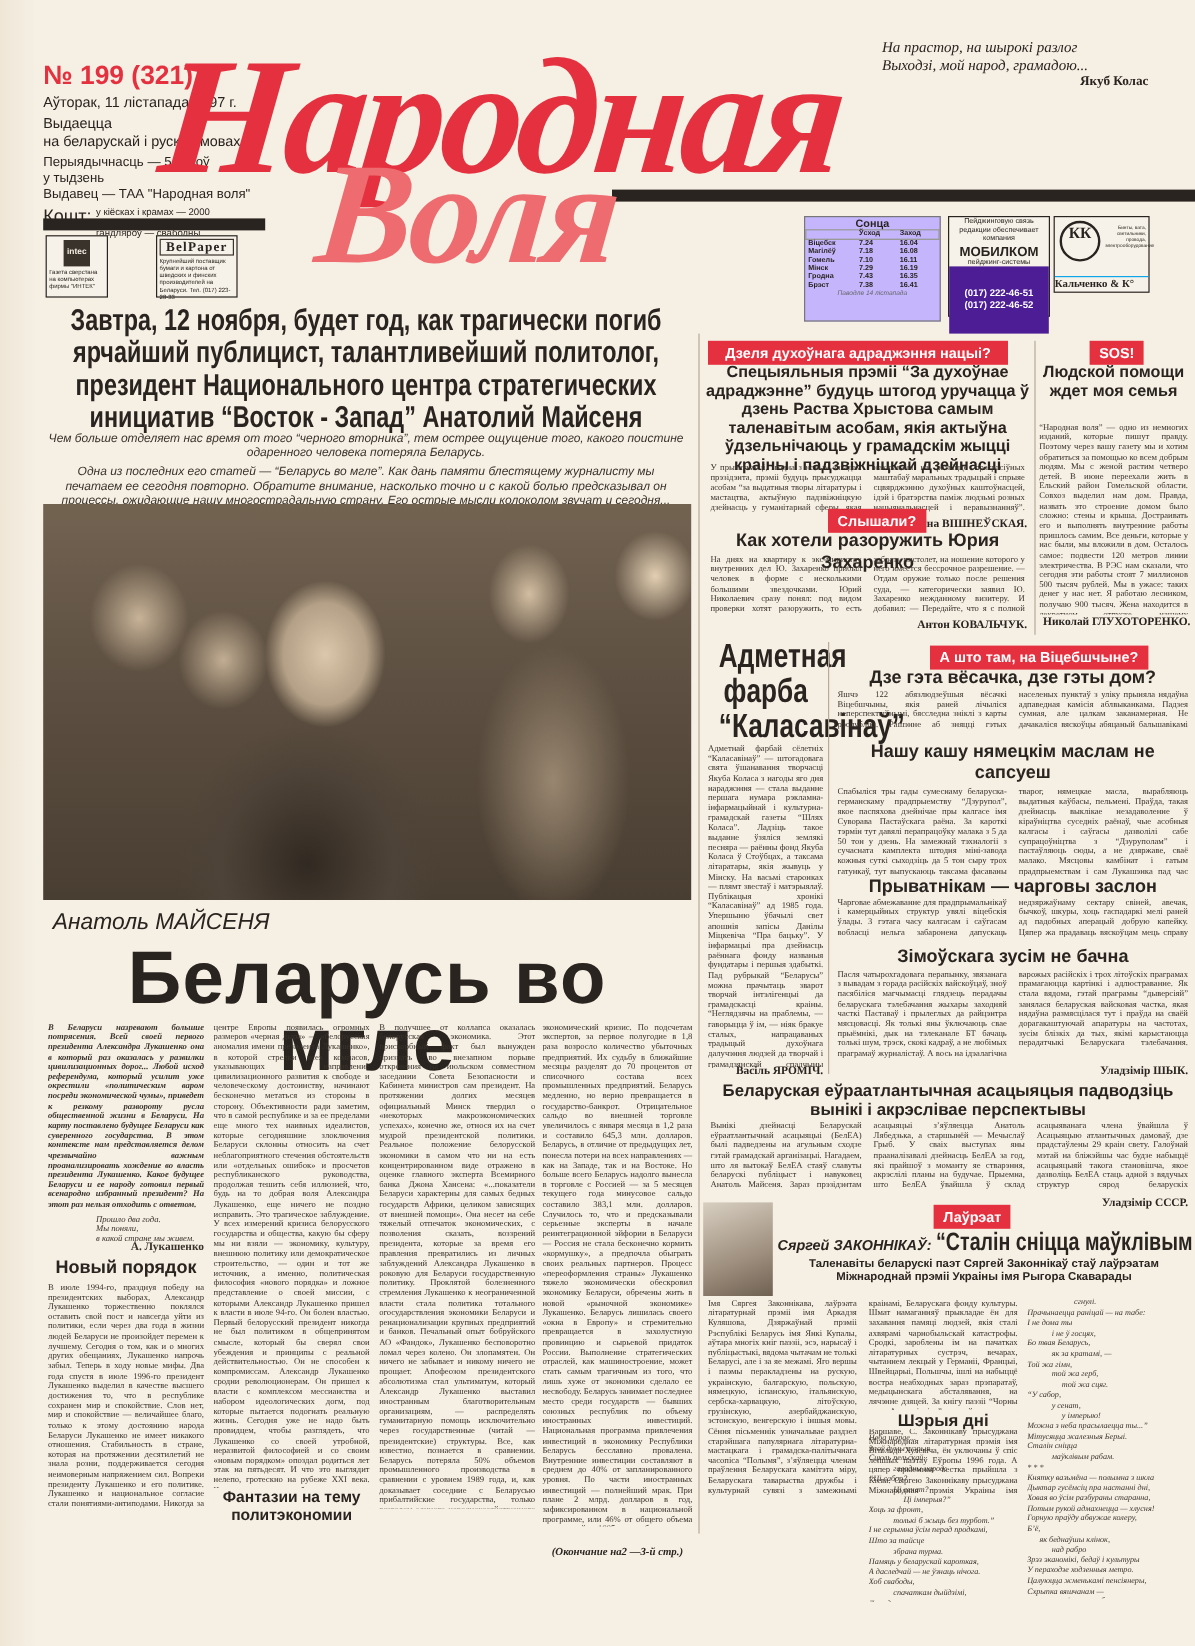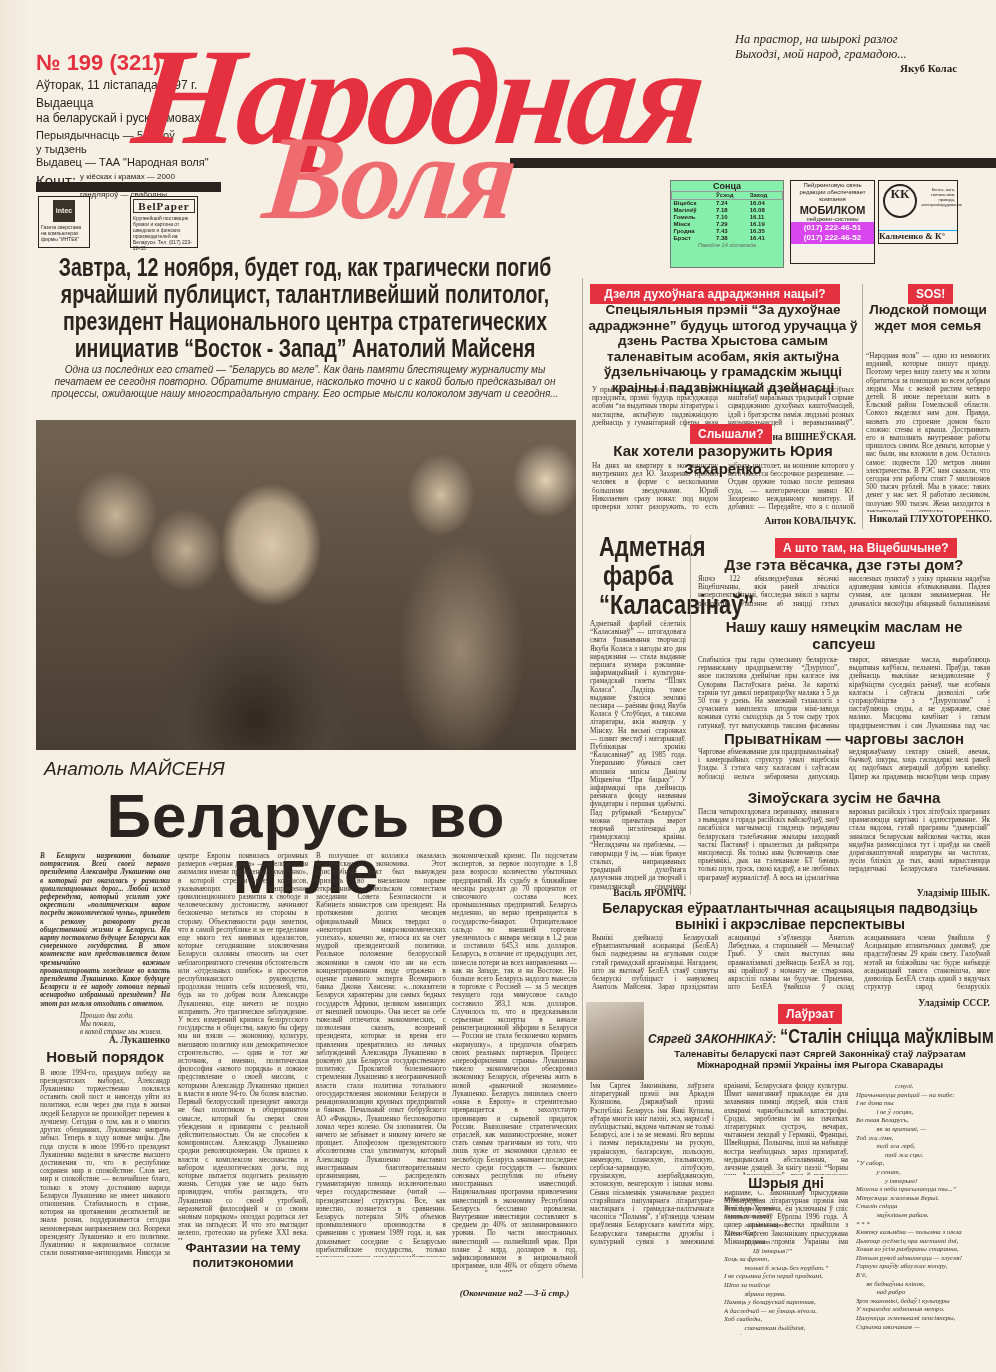--- a/index.html
+++ b/index.html
@@ -29,21 +29,21 @@
 
   
   #logo-top { left: 135px; top: 28px; font-size: 138px; font-style: italic; font-weight: bold;
     font-family: "Liberation Serif", serif; color: #e5313f; letter-spacing: -4px; line-height: 1; white-space: nowrap; transform: skewX(-6deg); }
   #logo-bottom { left: 265px; top: 118px; font-size: 120px; font-style: italic; font-weight: bold;
     font-family: "Liberation Serif", serif; color: #ee6b6f; letter-spacing: -3px; line-height: 1; white-space: nowrap; transform: skewX(-6deg); }
   #epigraph { left: 735px; top: 32px; font-size: 12.5px; font-style: italic; line-height: 15px; }
   #epigraph-author { left: 900px; top: 62px; font-size: 11px; font-weight: bold; }
 
   
-  #sun-box { left: 670px; top: 180px; width: 115px; width: 114px; height: 88px; border: 1px solid #777; background: #86efac; font-family: "Liberation Sans", sans-serif; }
+  #sun-box { left: 670px; top: 180px; width: 115px; width: 114px; height: 88px; border: 1px solid #777; background: #c4b5fd; font-family: "Liberation Sans", sans-serif; }
   #sun-box table { border-collapse: collapse; width: 100%; font-size: 6px; }
   #sun-box td, #sun-box th { padding: 0 2px; line-height: 7px; text-align: left; }
 
   .kicker { background: #e5313f; color: #fff; font-family: "Liberation Sans", sans-serif; font-weight: bold; font-size: 12px; padding: 3px 8px; white-space: nowrap; }
 
   .col-text {
     font-size: 7.2px; line-height: 8.2px; text-align: justify; color: #3a332c;
     column-gap: 10px;
   }
   .headline-cond { font-family: "Liberation Sans", sans-serif; font-weight: bold; color: #2a2420; text-align: center; transform: scaleX(0.78); transform-origin: center top; }
@@ -144,36 +144,37 @@
         </tr>
     </tbody>
   </table>
   <div style="text-align:center;font-size:5.5px;font-style:italic;color:#666;">Паводле 14 лістапада</div>
 </div>
 
 <div class="abs ad-box sans" style="left:790px;top:180px;width:85px;height:84px;text-align:center;">
   <div style="font-size:6px;line-height:7px;padding:1px;">Пейджинговую связь редакции обеспечивает компания</div>
   <div style="font-size:11px;font-weight:bold;">МОБИЛКОМ</div>
   <div style="font-size:6px;">пейджинг-системы</div>
-  <div style="background:#d946ef;color:#fff;font-size:8px;font-weight:bold;line-height:10px;padding:1px 0;">
+  <div style="background:#4c1d95;color:#fff;font-size:8px;font-weight:bold;line-height:10px;padding:18px 0;">
     <div>(017) 222-46-51</div>
     <div>(017) 222-46-52</div>
   </div>
 </div>
 
 <div class="abs ad-box" style="left:878px;top:180px;width:80px;height:64px;">
   <div style="position:absolute;left:4px;top:3px;width:34px;height:34px;border:2px solid #2a2420;border-radius:50%;text-align:center;line-height:30px;font:bold 13px 'Liberation Serif',serif;">КК</div>
   <div class="sans" style="position:absolute;right:2px;top:6px;width:34px;font-size:4px;line-height:5px;text-align:right;">Бинты, вата, светильники, провода, электрооборудование</div>
   <div style="position:absolute;left:0;bottom:2px;width:100%;font:bold 9px 'Liberation Serif',serif;border-top:1px solid #0ea5e9;">Кальченко &amp; К°</div>
 </div>
 
 <div class="abs" style="left:30px;top:254px;width:550px;">
   <div class="headline-cond" style="font-size:25px;line-height:27px;width:700px;margin-left:-75px;">Завтра, 12 ноября, будет год, как трагически погиб ярчайший публицист, талантливейший политолог, президент Национального центра стратегических инициатив “Восток - Запад” Анатолий Майсеня</div>
 </div>
 <div class="abs sans" style="left:40px;top:360px;width:530px;font-size:10px;line-height:12px;font-style:italic;text-align:center;color:#3a332c;">
+  <div>Чем больше отделяет нас время от того “черного вторника”, тем острее ощущение того, какого поистине одаренного человека потеряла Беларусь.</div>
   <div style="margin-top:4px;">Одна из последних его статей — “Беларусь во мгле”. Как дань памяти блестящему журналисту мы печатаем ее сегодня повторно. Обратите внимание, насколько точно и с какой болью предсказывал он процессы, ожидающие нашу многострадальную страну. Его острые мысли колоколом звучат и сегодня...</div>
 </div>
 
 <div class="abs" id="photo"></div>
 
 <div class="abs sans" style="left:44px;top:758px;font-size:19px;font-style:italic;">Анатоль МАЙСЕНЯ</div>
 <div class="abs sans" style="left:36px;top:788px;width:540px;font-size:62px;font-weight:bold;letter-spacing:1px;text-align:center;line-height:56px;">Беларусь во мгле</div>
 
 <div class="abs col-text" style="left:40px;top:852px;width:130px;height:405px;overflow:hidden;">
   <div style="font-style:italic;font-weight:bold;">В Беларуси назревают большие потрясения. Всей своей первого президента Александра Лукашенко она в который раз оказалась у развилки цивилизационных дорог... Любой исход референдума, который усилит уже окрестили «политическим варом посреди экономической чумы», приведет к резкому развороту русла общественной жизни в Беларуси. На карту поставлено будущее Беларуси как суверенного государства. В этом контексте нам представляется делом чрезвычайно важным проанализировать хождение во власть президента Лукашенко. Какое будущее Беларуси и ее народу готовил первый всенародно избранный президент? На этот раз нельзя отходить с ответом.</div>

